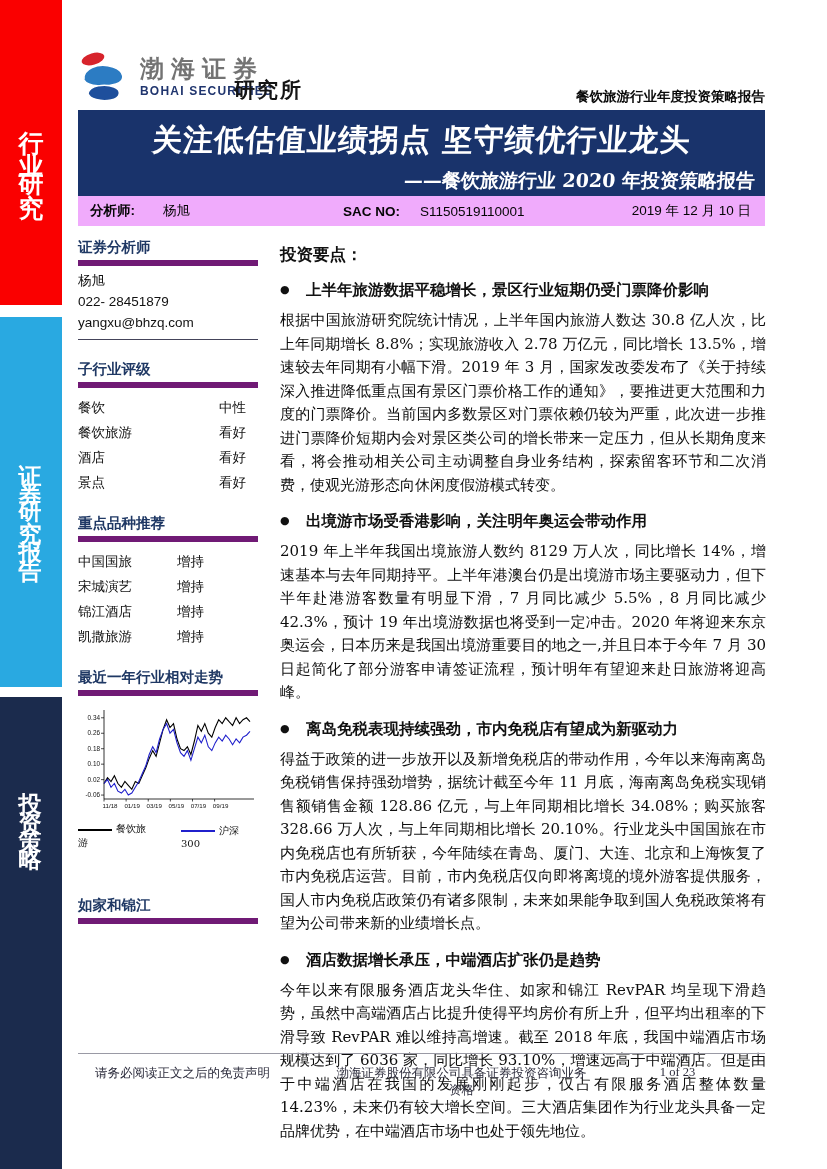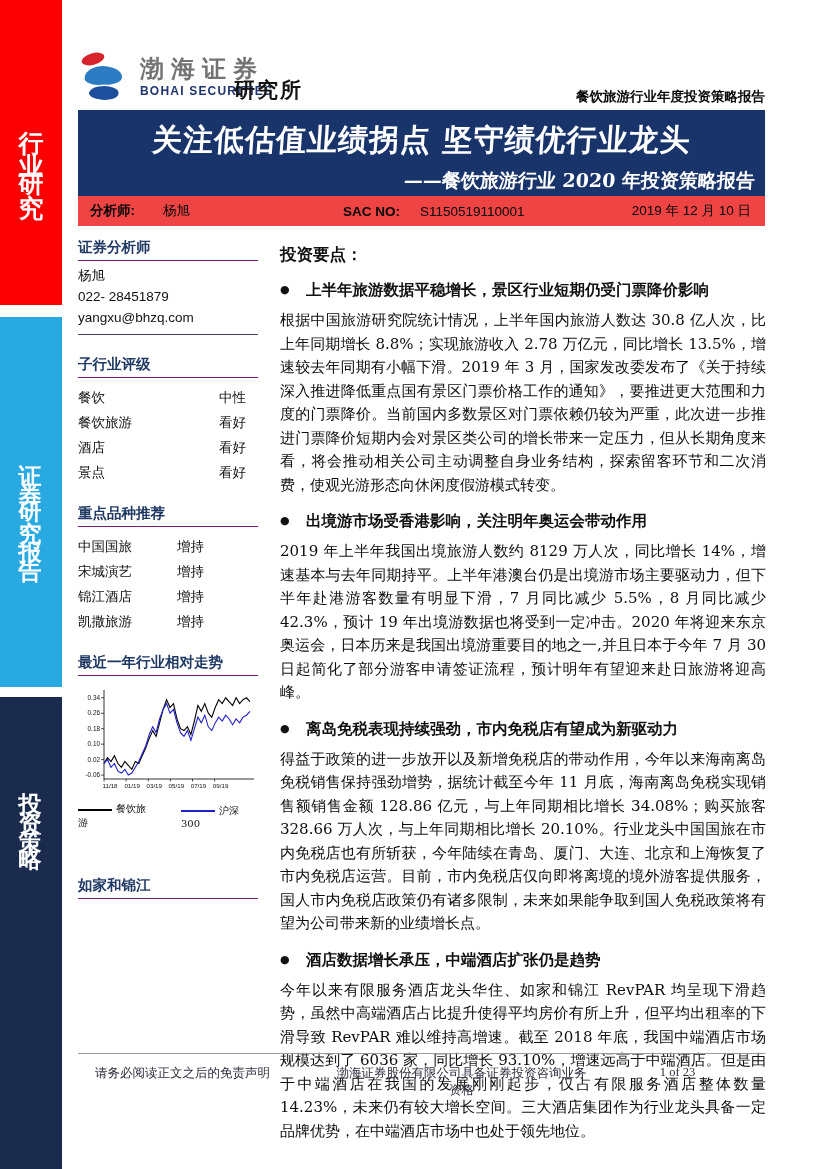--- a/index.html
+++ b/index.html
@@ -20,27 +20,27 @@
   #brand-en{font-size:12px;font-weight:bold;color:#20356e;letter-spacing:1.2px;margin-top:4px;
             font-family:"Liberation Sans",sans-serif;}
   #dept{position:absolute;left:234px;top:76px;font-size:21px;font-weight:bold;color:#141414;letter-spacing:2px;}
   #report-type{position:absolute;right:62px;top:88px;font-size:13.5px;font-weight:bold;color:#0a0a0a;}
   
   #banner{position:absolute;left:78px;top:110px;width:687px;height:86px;background:#19336b;color:#fff;}
   #banner-title{margin-top:10px;text-align:center;font-size:30px;font-weight:bold;transform:skewX(-4deg);
                 letter-spacing:1px;}
   #banner-subtitle{margin-top:7px;text-align:right;padding-right:10px;font-size:19px;font-weight:bold;
                    transform:skewX(-4deg);}
-  #analyst-bar{position:absolute;left:78px;top:196px;width:687px;height:30px;background:#ef4444;
+  #analyst-bar{position:absolute;left:78px;top:196px;width:687px;height:30px;background:#f0abfc;
                display:flex;align-items:center;font-size:13.5px;color:#050505;padding:0;box-sizing:border-box;}
   #analyst-bar .lbl{font-weight:bold;font-family:"Liberation Sans",sans-serif;}
   #analyst-bar .v{font-family:"Liberation Sans",sans-serif;}
   
   #left-panel{position:absolute;left:78px;top:238px;width:180px;font-size:13.5px;}
-  .sec-title{font-size:14.5px;font-weight:bold;color:#1f3864;border-bottom:1px solid #701a75;
+  .sec-title{font-size:14.5px;font-weight:bold;color:#1f3864;border-bottom:6px solid #701a75;
              padding-bottom:3px;font-family:"DejaVu Serif",serif;}
   .plain-line{line-height:21px;font-family:"Liberation Sans",sans-serif;}
   #contact-block{border-bottom:1px solid #44445a;padding:4px 0 6px 0;margin-bottom:20px;}
   .rate-row{display:flex;justify-content:space-between;padding-right:12px;line-height:20px;margin-top:5px;}
   .stock-row{display:flex;line-height:20px;margin-top:5px;}
   .stock-row .s-name{width:99px;}
   .rows-wrap{padding-top:4px;margin-bottom:22px;}
   
   #chart-block{margin-top:0;}
   #perf-chart{display:block;margin-top:10px;}

